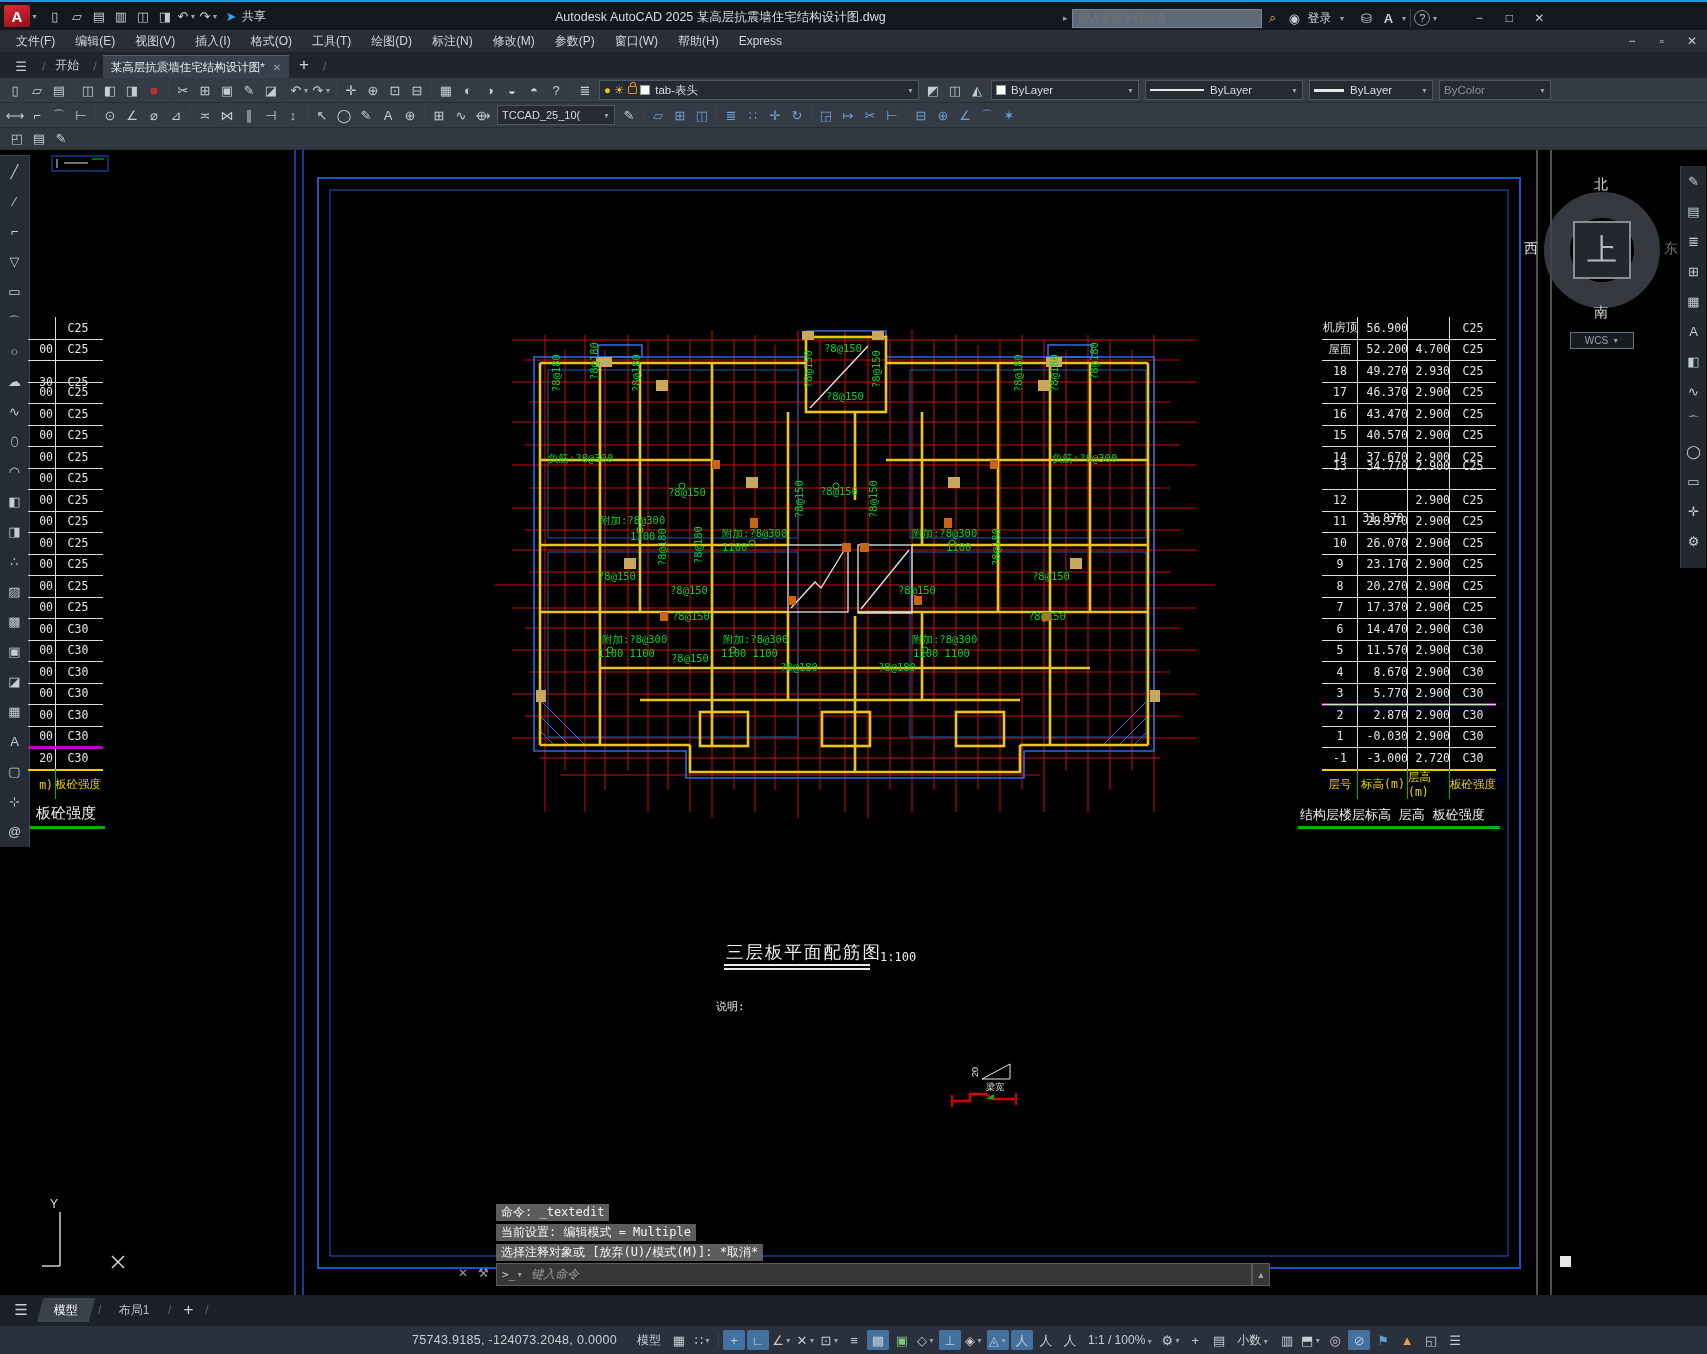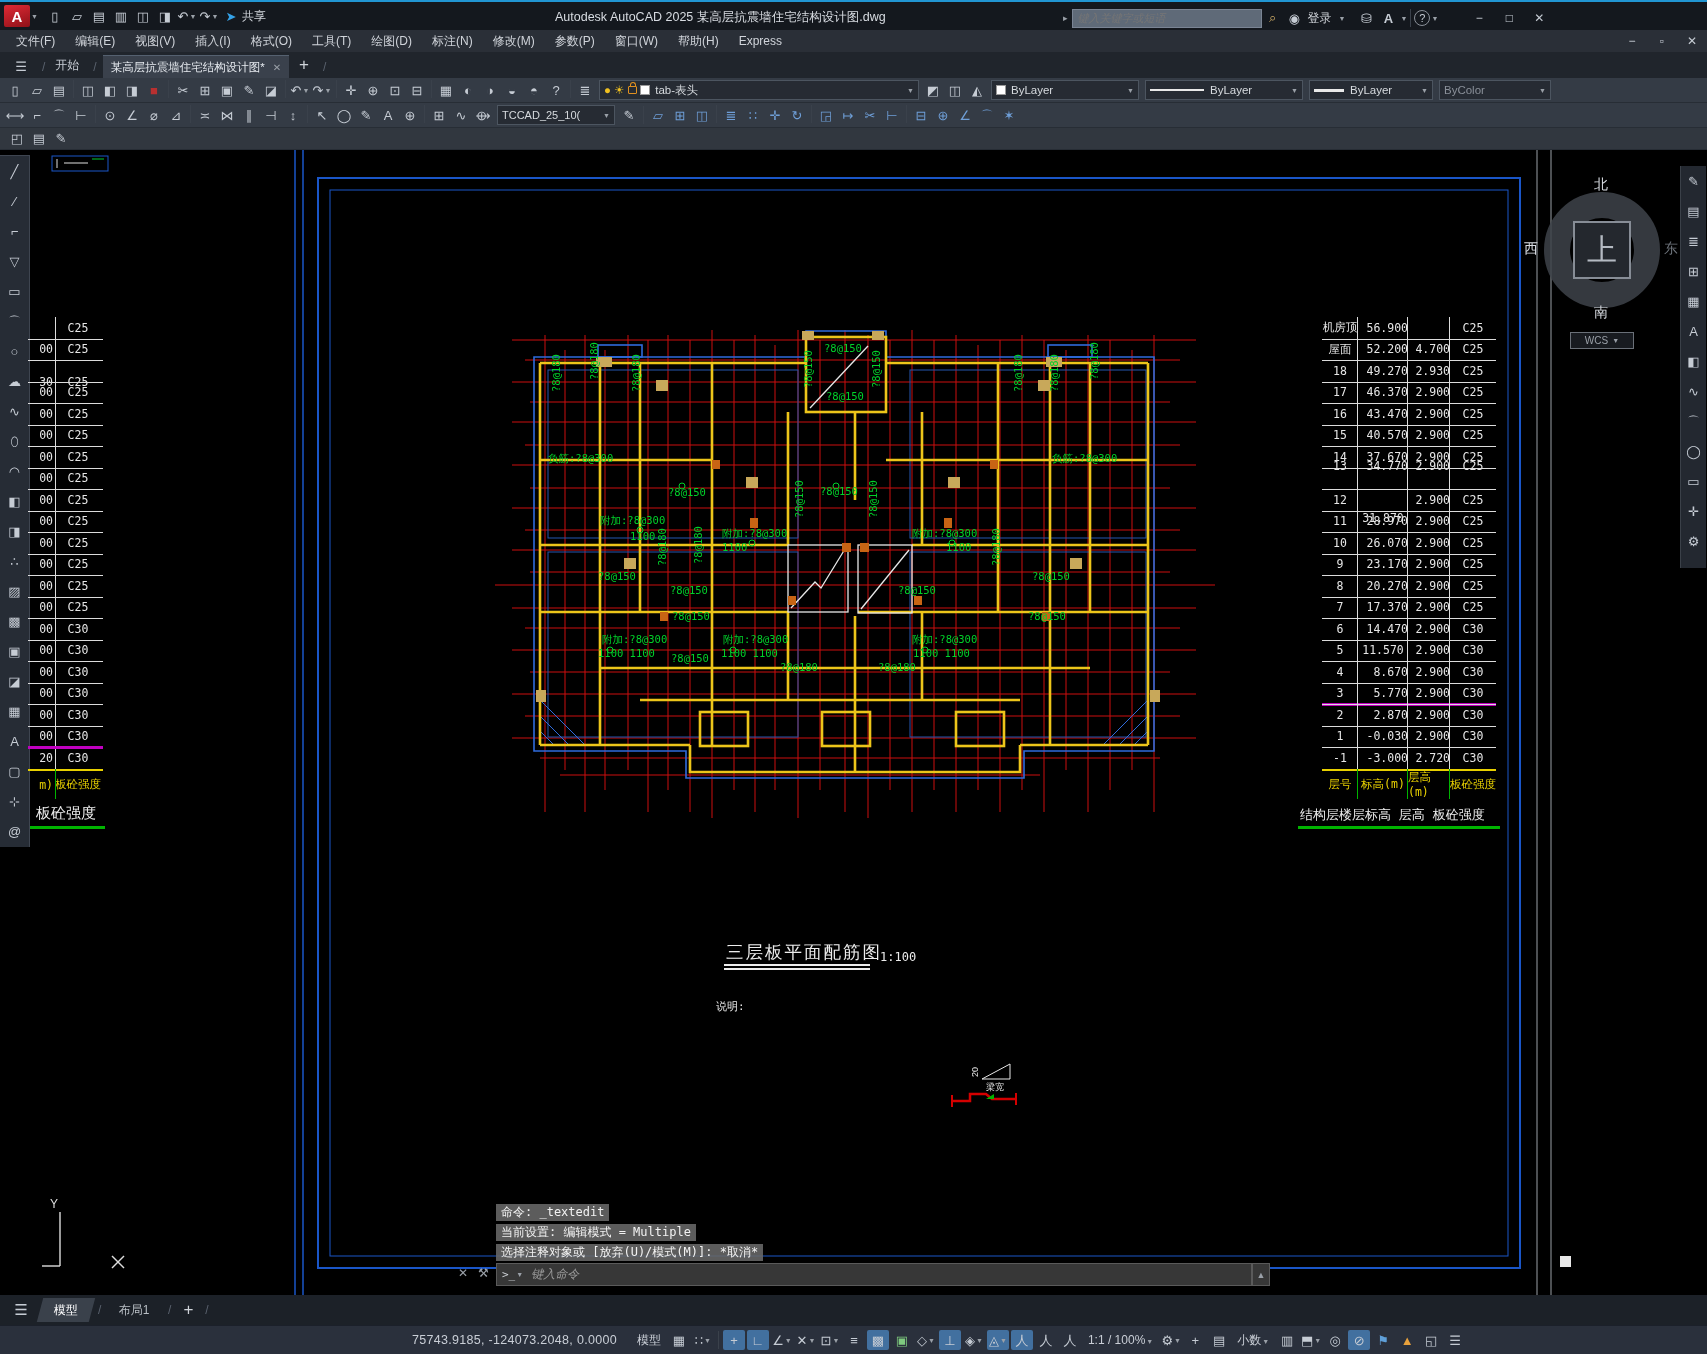--- a/index.html
+++ b/index.html
@@ -1021,21 +1021,21 @@
       <div class="hline" style="left: 0px; top: 279.5px; width: 174px; height: 1px;"></div>
       <div class="cadrow" style="top: 301px; height: 21.5px;">
         <span style="width: 36px; display: inline-block; text-align: center;">6</span>
         <span style="width: 50px; display: inline-block; text-align: right;">14.470</span>
         <span style="width: 42px; display: inline-block; text-align: right;">2.900</span>
         <span style="width: 46px; display: inline-block; text-align: center;">C30</span>
       </div>
       <div class="hline" style="left: 0px; top: 301px; width: 174px; height: 1px;"></div>
       <div class="cadrow" style="top: 322.5px; height: 21.5px;">
         <span style="width: 36px; display: inline-block; text-align: center;">5</span>
-        <span style="width: 50px; display: inline-block; text-align: center;">11.570</span>
+        <span style="width: 50px; display: inline-block; text-align: right;">11.570</span>
         <span style="width: 42px; display: inline-block; text-align: right;">2.900</span>
         <span style="width: 46px; display: inline-block; text-align: center;">C30</span>
       </div>
       <div class="hline" style="left: 0px; top: 322.5px; width: 174px; height: 1px;"></div>
       <div class="cadrow" style="top: 344px; height: 21.5px;">
         <span style="width: 36px; display: inline-block; text-align: center;">4</span>
         <span style="width: 50px; display: inline-block; text-align: right;">8.670</span>
         <span style="width: 42px; display: inline-block; text-align: right;">2.900</span>
         <span style="width: 46px; display: inline-block; text-align: center;">C30</span>
       </div>

